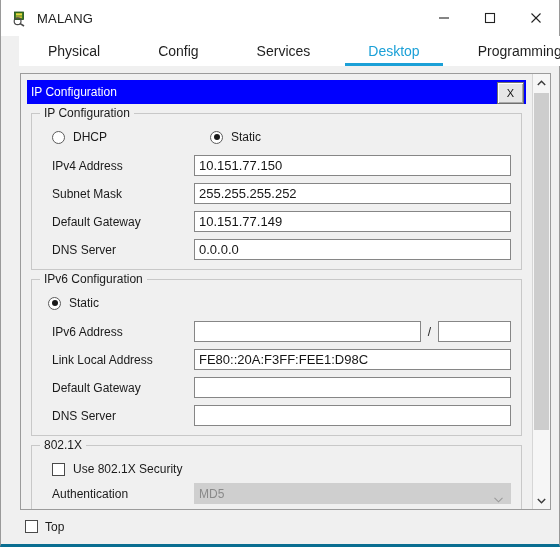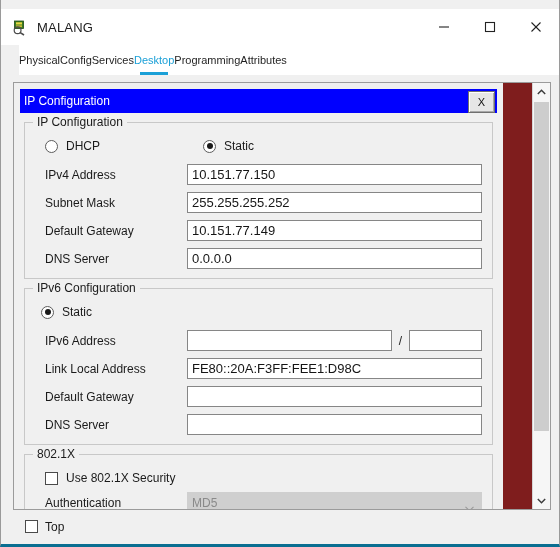--- a/index.html
+++ b/index.html
@@ -32,21 +32,20 @@
   }
 
   
   .titlebar {
     height: 36px;
     background: #ffffff;
     display: flex;
     align-items: center;
     flex: 0 0 auto;
     position: relative;
-    margin-top: 9px;
   }
   .title-icon {
     width: 18px; height: 18px;
     margin-left: 10px; margin-right: 8px;
     position: relative;
     flex: 0 0 auto;
   }
   .title-text {
     font-size: 13px;
     color: #202020;
@@ -79,25 +78,25 @@
     position:absolute;
     left:18px; right:0; bottom:0;
     height: 30px;
     background: #ffffff;
     z-index: 0;
   }
   .tab {
     position: relative;
     z-index: 1;
     height: 30px;
-    padding: 0 0;
+    padding: 0 29px;
     display: flex;
     align-items: center;
     justify-content: center;
-    font-size: 11px;
+    font-size: 14px;
     color: #1f1f1f;
     background: #ffffff;
     white-space: nowrap;
     margin-top: 44px;
   }
   .tab.active {
     color: #1ba0d7;
   }
   .tab.active::after {
     content: "";
@@ -114,28 +113,27 @@
     position: relative;
     background: #f0f0f0;
     margin: 0 1px 0 1px;
     display: flex;
     flex-direction: column;
     min-height: 0;
   }
 
   .panel-wrap {
     position: relative;
-    margin: 7px 7px 0 11px;
+    margin: 7px 7px 0 18px;
     flex: 1 1 auto;
     min-height: 0;
     border: 1px solid #9b9b9b;
-    background: #7f1d1d;
+    background: #fef9c3;
     display: flex;
     overflow: hidden;
-    gap: 29px;
   }
 
   .scroll-body {
     flex: 1 1 auto;
     overflow: hidden;
     position: relative;
     background: #f0f0f0;
     padding: 6px 6px 0 6px;
   }
 

